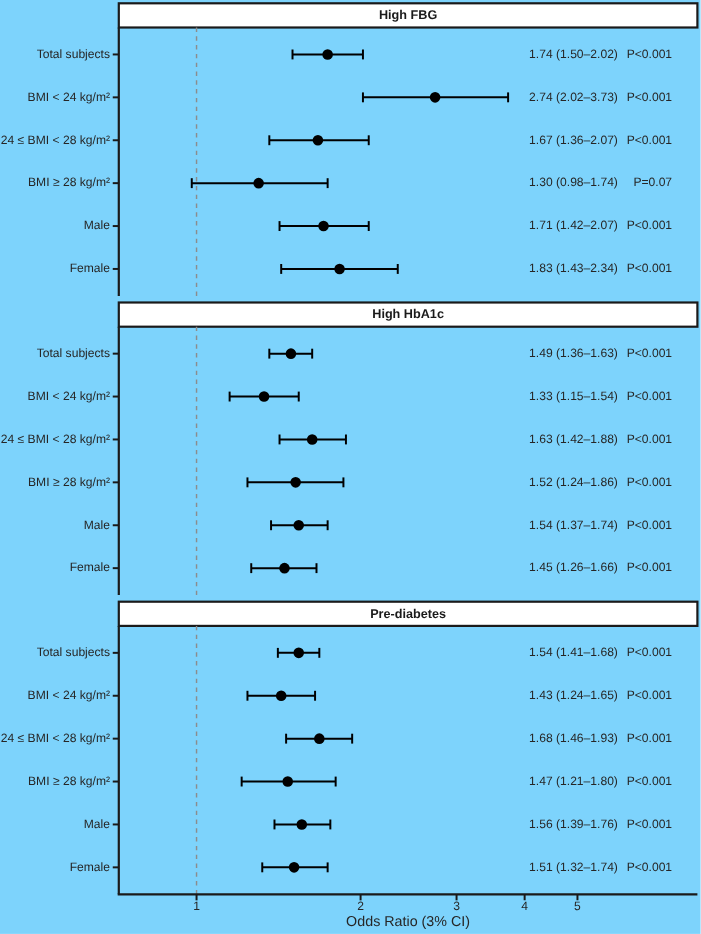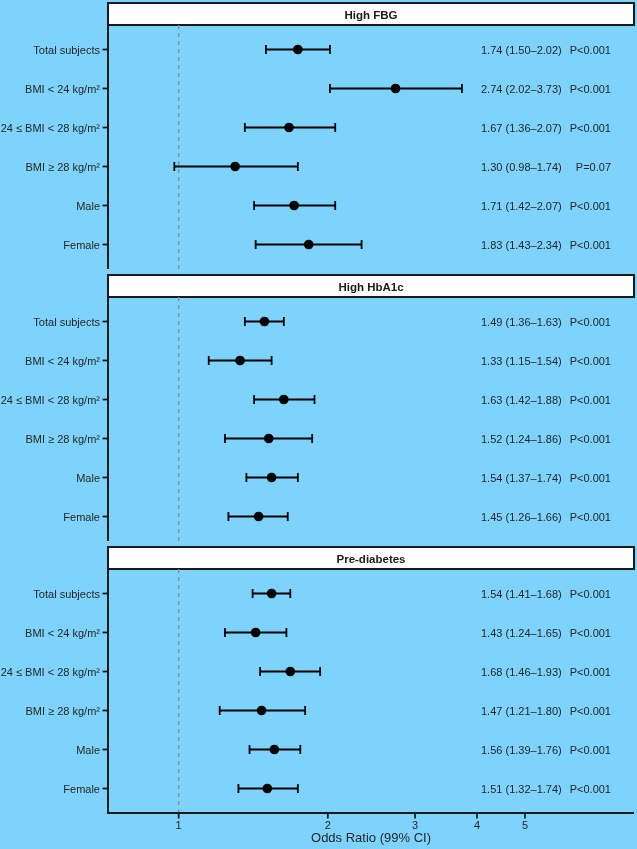--- a/index.html
+++ b/index.html
@@ -233,14 +233,14 @@
         <line x1="327.81243481281115" x2="327.81243481281115" y1="813" y2="818.5" stroke="#1a1a1a" stroke-width="1.8"></line>
         <text x="327.81243481281115" y="824.5" class="tick-label" text-anchor="middle" dominant-baseline="central">2</text>
         <line x1="415.0499073458297" x2="415.0499073458297" y1="813" y2="818.5" stroke="#1a1a1a" stroke-width="1.8"></line>
         <text x="415.0499073458297" y="824.5" class="tick-label" text-anchor="middle" dominant-baseline="central">3</text>
         <line x1="476.94587913696876" x2="476.94587913696876" y1="813" y2="818.5" stroke="#1a1a1a" stroke-width="1.8"></line>
         <text x="476.94587913696876" y="824.5" class="tick-label" text-anchor="middle" dominant-baseline="central">4</text>
         <line x1="524.9561247522354" x2="524.9561247522354" y1="813" y2="818.5" stroke="#1a1a1a" stroke-width="1.8"></line>
         <text x="524.9561247522354" y="824.5" class="tick-label" text-anchor="middle" dominant-baseline="central">5</text>
       </g>
     </svg>
-  <div id="axis-title">Odds Ratio (99% CI)</div>
+  <div id="axis-title">Odds Ratio (3% CI)</div>
 </div>
 
 </body></html>

